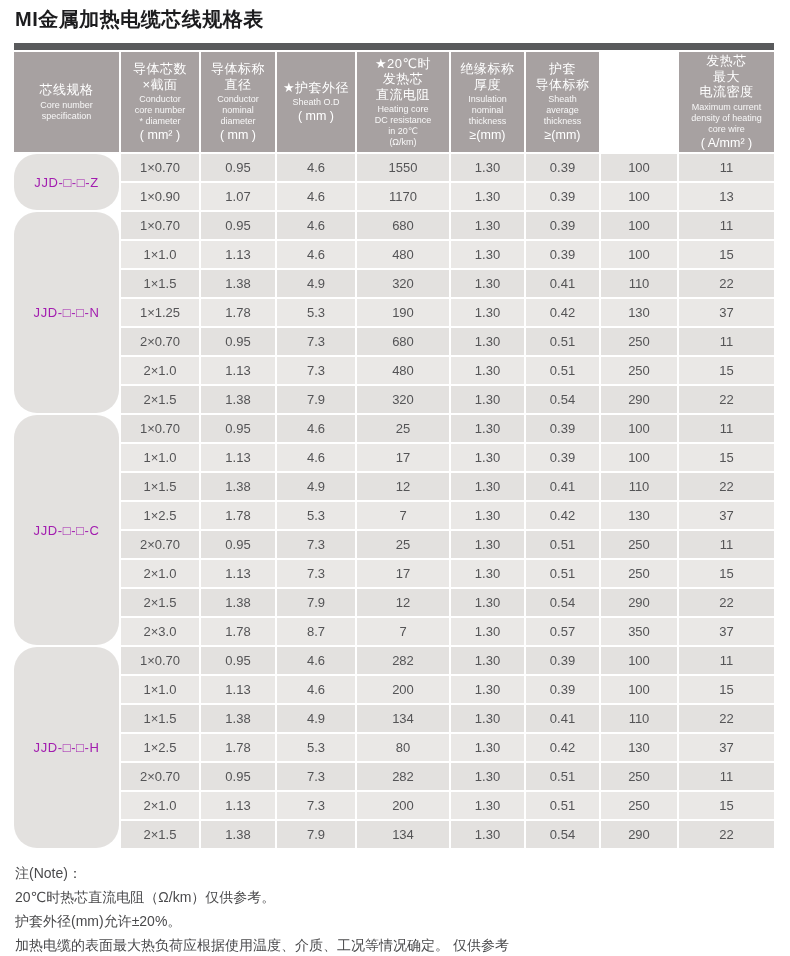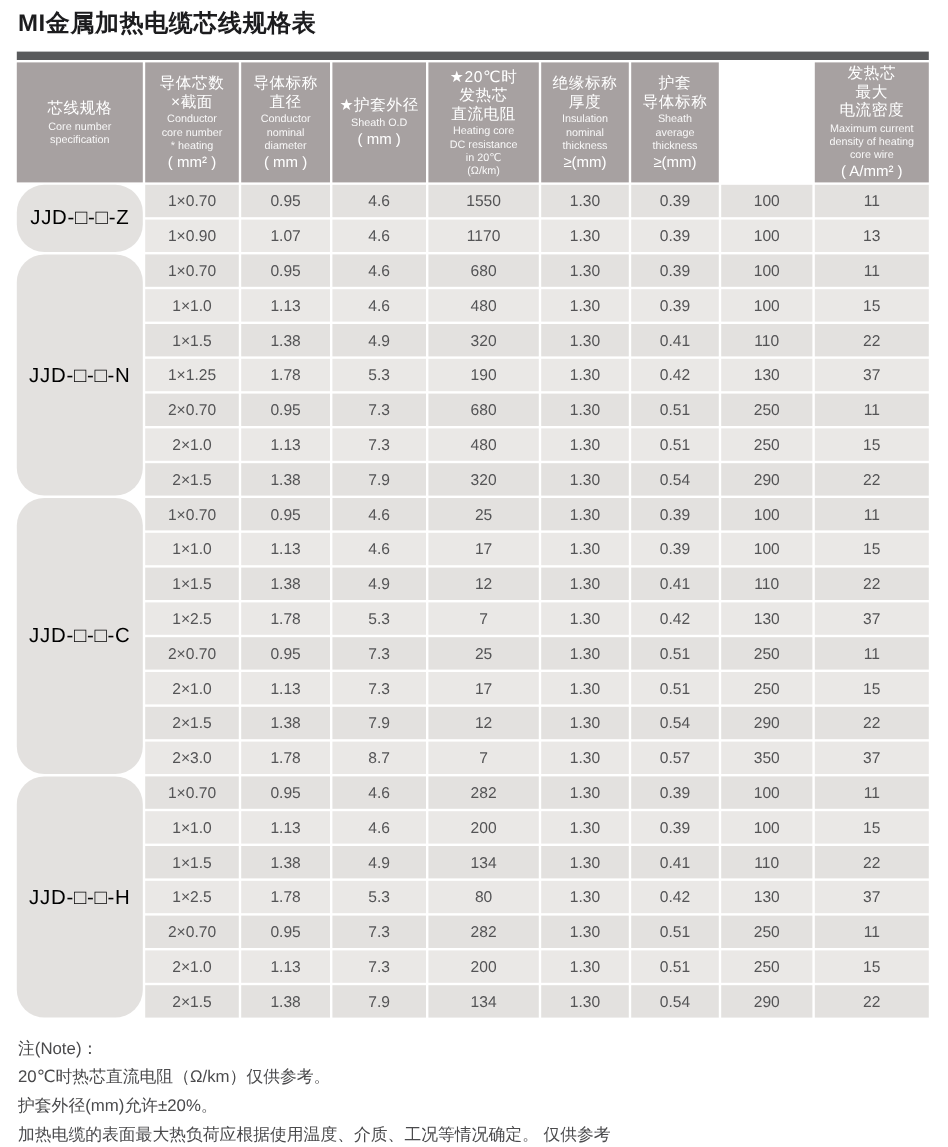--- a/index.html
+++ b/index.html
@@ -35,21 +35,21 @@
     align-items: center; justify-content: center;
     text-align: center;
     grid-row: 1;
   }
   .hcell .zh { font-size: 13px; line-height: 15.5px; letter-spacing: 0.5px; }
   .hcell .en { font-size: 9px; line-height: 11px; color: rgba(255,255,255,0.92); margin-top: 2px; }
   .hcell .unit { font-size: 12.5px; line-height: 15px; margin-top: 1px; }
   .gcell {
     background: var(--label-bg, #e3e1df);
     display: flex; align-items: center; justify-content: center;
-    font-size: 17px; letter-spacing: 0.6px; color: #000000; border-radius: 23px;
+    font-size: 13px; letter-spacing: 0.6px; color: #a21caf; border-radius: 23px;
   }
   .cell {
     background: var(--row-a, #e3e1df);
     display: flex; align-items: center; justify-content: center;
     font-size: 13px; color: #545456;
   }
   .cell.alt { background: var(--row-b, #eae8e6); }
   .notes { margin: 13px 0 0 1px; font-size: 14px; color: #4a4a4c; }
   .notes .note-heading { line-height: 24px; }
   .notes .note-line { line-height: 24px; }
@@ -72,21 +72,21 @@
           </div>
         </div>
         <div class="hcell" style="grid-column: 2;">
           <div class="zh">
             <div>导体芯数</div>
             <div>×截面</div>
           </div>
           <div class="en">
             <div>Conductor</div>
             <div>core number</div>
-            <div>* heating</div>
+            <div>* diameter</div>
           </div>
           <div class="unit">( mm² )</div>
         </div>
         <div class="hcell" style="grid-column: 3;">
           <div class="zh">
             <div>导体标称</div>
             <div>直径</div>
           </div>
           <div class="en">
             <div>Conductor</div>

